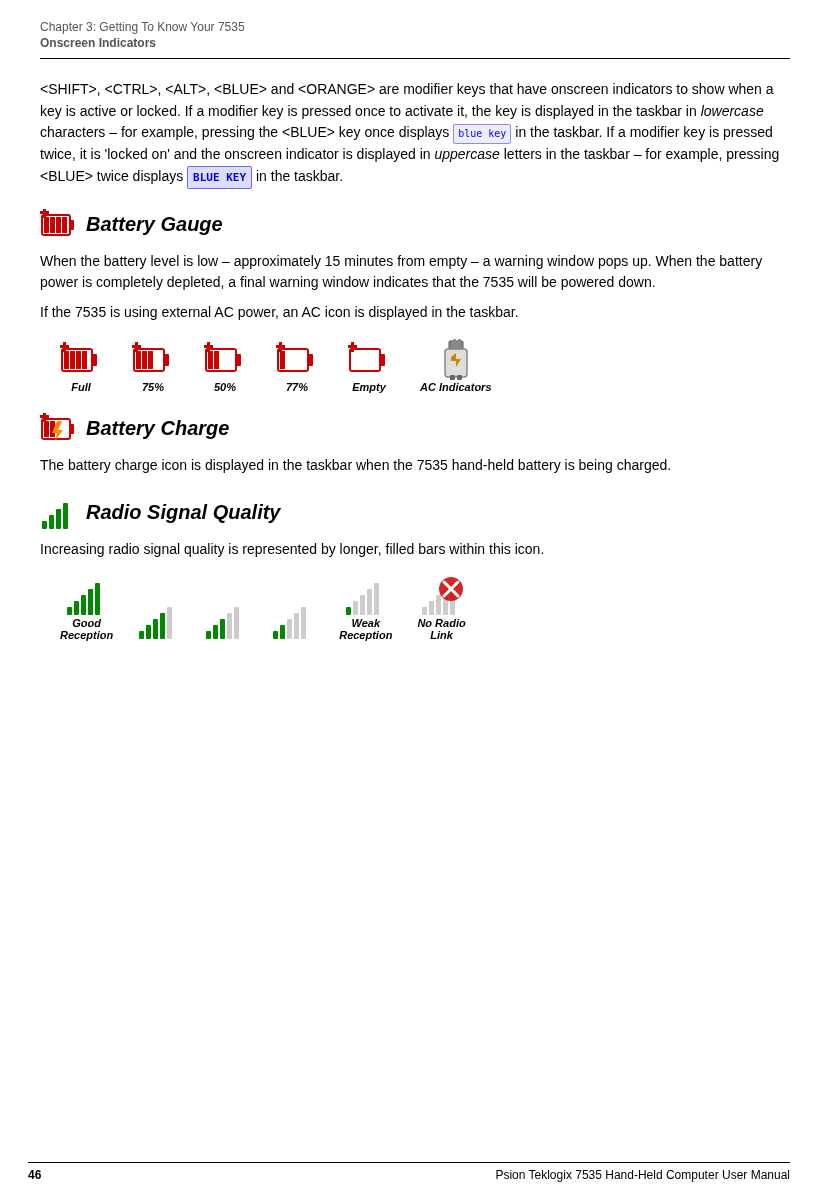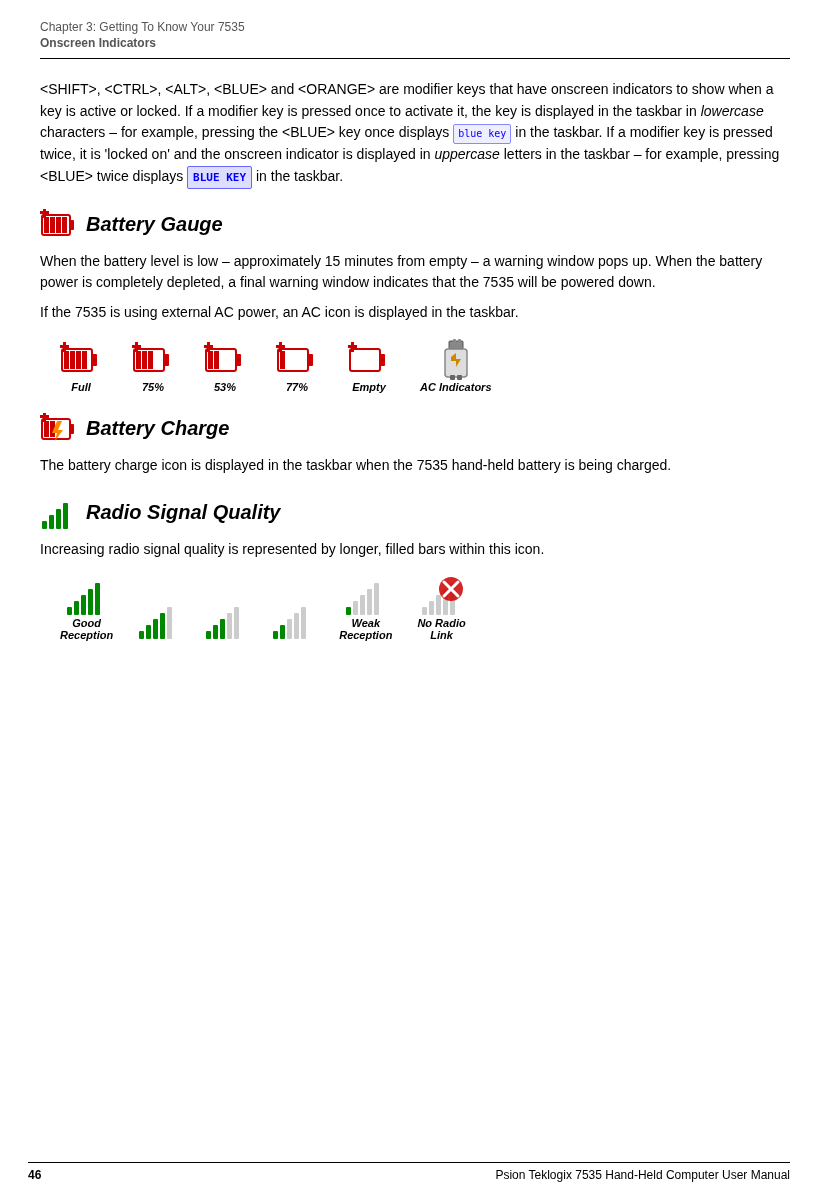--- a/index.html
+++ b/index.html
@@ -220,21 +220,21 @@
 
       <div class="icon-item">
         <svg class="battery-svg" viewBox="0 0 42 42">
           <rect x="2" y="10" width="30" height="22" rx="2" fill="none" stroke="#c00" stroke-width="2"></rect>
           <rect x="32" y="15" width="5" height="12" rx="1" fill="#c00"></rect>
           <rect x="4" y="12" width="5" height="18" fill="#c00"></rect>
           <rect x="10" y="12" width="5" height="18" fill="#c00"></rect>
           <rect x="3" y="3" width="3" height="10" fill="#c00"></rect>
           <rect x="0" y="6" width="9" height="3" fill="#c00"></rect>
         </svg>
-        <span class="label">53%</span>
+        <span class="label">50%</span>
       </div>
 
       <div class="icon-item">
         <svg class="battery-svg" viewBox="0 0 42 42">
           <rect x="2" y="10" width="30" height="22" rx="2" fill="none" stroke="#c00" stroke-width="2"></rect>
           <rect x="32" y="15" width="5" height="12" rx="1" fill="#c00"></rect>
           <rect x="4" y="12" width="5" height="18" fill="#c00"></rect>
           <rect x="3" y="3" width="3" height="10" fill="#c00"></rect>
           <rect x="0" y="6" width="9" height="3" fill="#c00"></rect>
         </svg>

